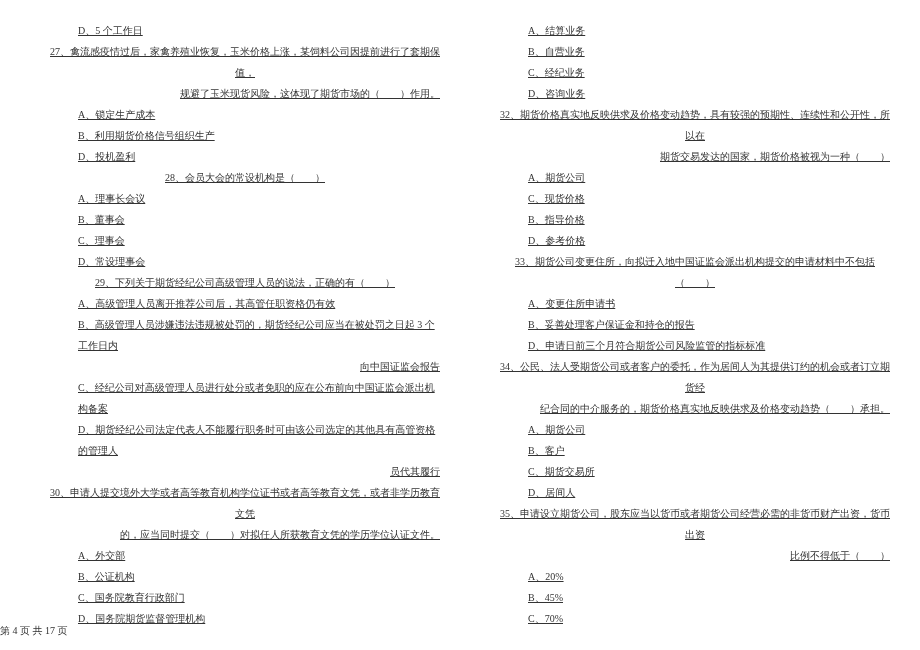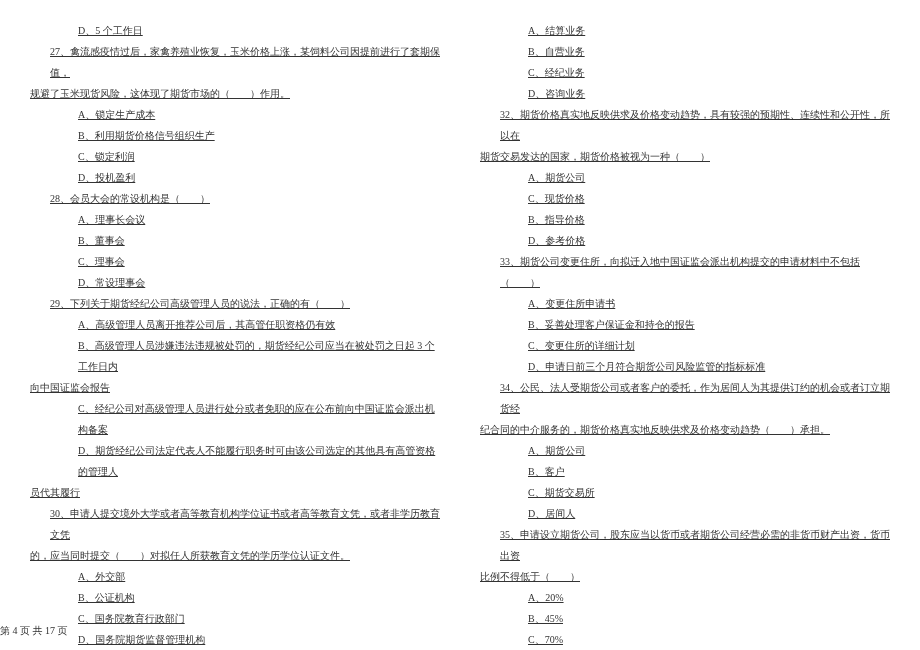--- a/index.html
+++ b/index.html
@@ -17,43 +17,42 @@
       display: flex;
       padding: 20px 30px 40px 30px;
       gap: 40px;
     }
     .column {
       flex: 1;
       line-height: 2.1;
       text-decoration: underline;
     }
     .indent-1 { padding-left: 48px; }
-    .no-indent { padding-left: 0; }
-    .question { padding-left: 20px; }
+    .no-indent { padding-left: 0; text-align: right; }
+    .question { padding-left: 20px; text-align: center; }
     .footer {
       position: absolute;
       bottom: 12px;
       left: 0;
       right: 0;
       text-align: left;
       font-size: 10px;
       color: #333;
     }
   </style>
 </head>
 <body>
 
 <div class="page">
   <div class="column" id="left-col">
       <div class="indent-1">D、5 个工作日</div>
       <div class="question">27、禽流感疫情过后，家禽养殖业恢复，玉米价格上涨，某饲料公司因提前进行了套期保值，</div>
       <div class="no-indent">规避了玉米现货风险，这体现了期货市场的（　　）作用。</div>
       <div class="indent-1">A、锁定生产成本</div>
       <div class="indent-1">B、利用期货价格信号组织生产</div>
-      <div class="indent-1">C、锁定利润</div>
       <div class="indent-1">D、投机盈利</div>
       <div class="question">28、会员大会的常设机构是（　　）</div>
       <div class="indent-1">A、理事长会议</div>
       <div class="indent-1">B、董事会</div>
       <div class="indent-1">C、理事会</div>
       <div class="indent-1">D、常设理事会</div>
       <div class="question">29、下列关于期货经纪公司高级管理人员的说法，正确的有（　　）</div>
       <div class="indent-1">A、高级管理人员离开推荐公司后，其高管任职资格仍有效</div>
       <div class="indent-1">B、高级管理人员涉嫌违法违规被处罚的，期货经纪公司应当在被处罚之日起 3 个工作日内</div>
       <div class="no-indent">向中国证监会报告</div>
@@ -74,21 +73,20 @@
       <div class="indent-1">D、咨询业务</div>
       <div class="question">32、期货价格真实地反映供求及价格变动趋势，具有较强的预期性、连续性和公开性，所以在</div>
       <div class="no-indent">期货交易发达的国家，期货价格被视为一种（　　）</div>
       <div class="indent-1">A、期货公司</div>
       <div class="indent-1">C、现货价格</div>
       <div class="indent-1">B、指导价格</div>
       <div class="indent-1">D、参考价格</div>
       <div class="question">33、期货公司变更住所，向拟迁入地中国证监会派出机构提交的申请材料中不包括（　　）</div>
       <div class="indent-1">A、变更住所申请书</div>
       <div class="indent-1">B、妥善处理客户保证金和持仓的报告</div>
-      <div class="indent-1">C、变更住所的详细计划</div>
       <div class="indent-1">D、申请日前三个月符合期货公司风险监管的指标标准</div>
       <div class="question">34、公民、法人受期货公司或者客户的委托，作为居间人为其提供订约的机会或者订立期货经</div>
       <div class="no-indent">纪合同的中介服务的，期货价格真实地反映供求及价格变动趋势（　　）承担。</div>
       <div class="indent-1">A、期货公司</div>
       <div class="indent-1">B、客户</div>
       <div class="indent-1">C、期货交易所</div>
       <div class="indent-1">D、居间人</div>
       <div class="question">35、申请设立期货公司，股东应当以货币或者期货公司经营必需的非货币财产出资，货币出资</div>
       <div class="no-indent">比例不得低于（　　）</div>
       <div class="indent-1">A、20%</div>

